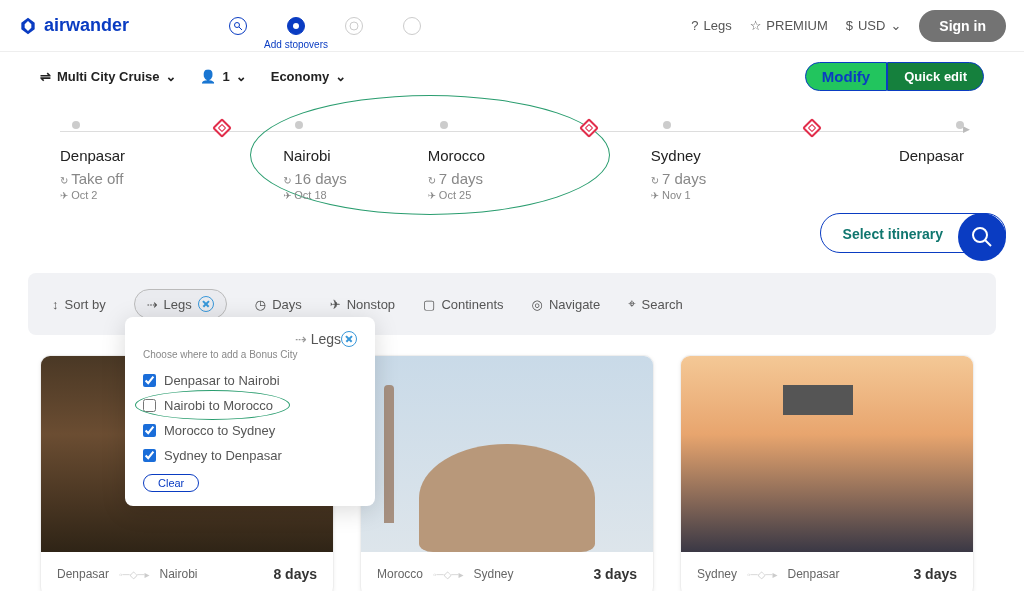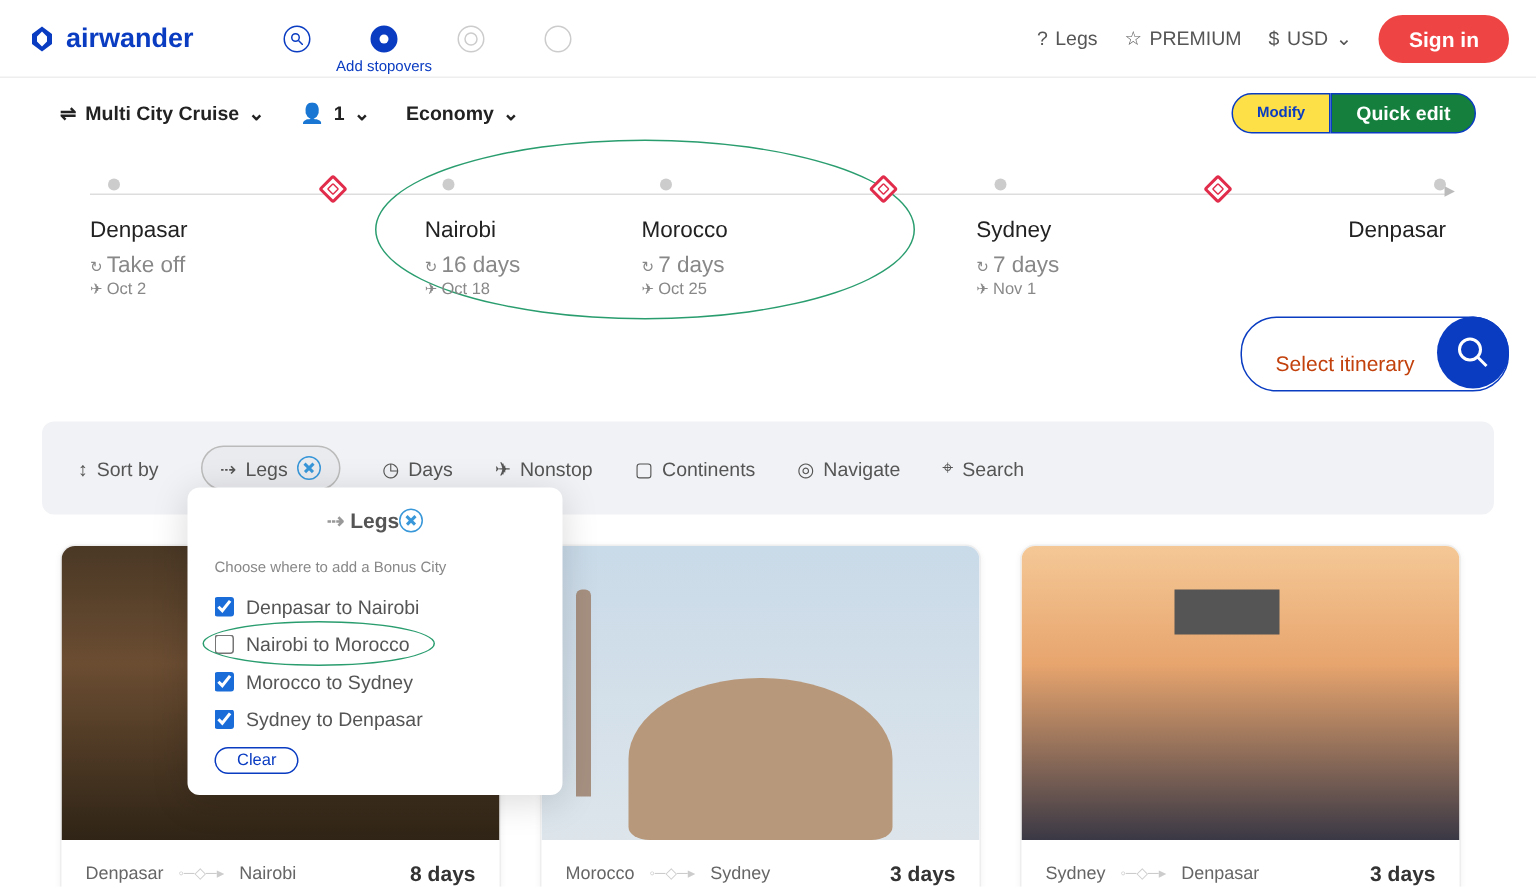--- a/index.html
+++ b/index.html
@@ -1,56 +1,56 @@
 <!DOCTYPE html>
 <html><head>
 <meta charset="utf-8">
 <style>
 * { margin:0; padding:0; box-sizing:border-box; font-family:-apple-system,BlinkMacSystemFont,'Segoe UI',Arial,sans-serif; }
 body { background:#fff; width:1024px; height:591px; overflow:hidden; font-size:13px; color:#222; }
-.header { display:flex; align-items:center; padding:6px 18px; border-bottom:1px solid #eee; height:52px; }
+.header { display:flex; align-items:center; padding:6px 18px; border-bottom:1px solid #eee; height:52px;gap:40px; }
 .logo { display:flex; align-items:center; gap:6px; font-weight:700; font-size:18px; color:#0a3cc2; }
 .logo svg { width:20px; height:20px; }
 .steps { display:flex; gap:40px; margin-left:60px; }
 .step { display:flex; flex-direction:column; align-items:center; gap:4px; font-size:10px; color:#0a3cc2; position:relative; }
 .step-circle { width:18px; height:18px; border:1.5px solid #0a3cc2; border-radius:50%; display:flex; align-items:center; justify-content:center; }
 .step.active .step-circle { background:#0a3cc2; }
 .step.grey .step-circle { border-color:#ccc; }
 .hdr-right { margin-left:auto; display:flex; align-items:center; gap:18px; font-size:13px; color:#555; }
 .hdr-link { display:flex; align-items:center; gap:5px; cursor:pointer; }
-.signin { background:#ef4444; color:#fff; padding:8px 20px; border-radius:20px; border:none; font-size:14px; font-weight:600; cursor:pointer; }
+.signin { background:#737373; color:#fff; padding:8px 20px; border-radius:20px; border:none; font-size:14px; font-weight:600; cursor:pointer; }
 .options { display:flex; align-items:center; padding:10px 40px; gap:24px; }
 .opt { display:flex; align-items:center; gap:6px; font-size:13px; font-weight:600; cursor:pointer; }
 .btn-group { margin-left:auto; display:flex; }
-.btn-modify { border:1.5px solid #0a3cc2; color:#0a3cc2; background:#fde047; padding:5px 16px; border-radius:16px 0 0 16px; font-size:10px; font-weight:600; cursor:pointer; }
+.btn-modify { border:1.5px solid #0a3cc2; color:#0a3cc2; background:#22c55e; padding:5px 16px; border-radius:16px 0 0 16px; font-size:15px; font-weight:600; cursor:pointer; }
 .btn-quick { background:#15803d; color:#fff; border:1.5px solid #0a3cc2; padding:5px 16px; border-radius:0 16px 16px 0; font-size:13px; font-weight:600; cursor:pointer; }
 .timeline { position:relative; padding:20px 60px 12px; }
 .timeline-line { position:absolute; top:30px; left:60px; right:60px; height:1px; background:#ddd; }
 .timeline-line::after { content:'▶'; position:absolute; right:-6px; top:-7px; font-size:9px; color:#bbb; }
 .stops { display:flex; justify-content:space-between; position:relative; }
 .stop { display:flex; flex-direction:column; align-items:flex-start; min-width:90px; }
 .dot { width:8px; height:8px; background:#ccc; border-radius:50%; margin-bottom:18px; margin-left:12px; }
 .dot.diamond { width:14px; height:14px; border:2px solid #e12d4b; transform:rotate(45deg); background:#fff; border-radius:2px; margin-left:10px; position:relative; }
 .dot.diamond::before { content:''; position:absolute; inset:2px; border:1px solid #e12d4b; border-radius:1px; }
 .stop-name { font-size:15px; font-weight:500; margin-bottom:4px; color:#222; }
 .stop-sub { font-size:15px; color:#888; line-height:1.4; }
 .stop-sub::before { content:'↻ '; font-size:10px; }
 .stop-date { font-size:11px; color:#888; }
 .stop-date::before { content:'✈ '; font-size:10px; }
 .oval { position:absolute; border:1.5px solid #2a9d6f; border-radius:50%; pointer-events:none; }
 .select-bar { display:flex; justify-content:flex-end; padding:0 18px 12px; }
-.select-itin { border:1.5px solid #0a3cc2; color:#c2410c; background:#fff; padding:22px 62px 10px 22px; border-radius:24px; font-size:14px; font-weight:400; }
+.select-itin { border:1.5px solid #0a3cc2; color:#0f766e; background:#fff; padding:12px 62px 10px 22px; border-radius:24px; font-size:14px; font-weight:700; }
 .search-fab { width:48px; height:48px; border-radius:50%; background:#0a3cc2; color:#fff; display:flex; align-items:center; justify-content:center; position:absolute; margin-left:-56px; }
 .filters { display:flex; align-items:center; gap:28px; background:#f1f2f5; border-radius:8px; padding:16px 24px; margin:8px 28px 0; font-size:13px; color:#555; position:relative; }
 .filter { display:flex; align-items:center; gap:6px; cursor:pointer; }
 .filter.pill { border:1px solid #bbb; padding:6px 12px; border-radius:18px; background:#eaebef; }
 .clear-all { border:1.5px solid #0a3cc2; color:#0a3cc2; padding:5px 14px; border-radius:16px; font-size:13px; font-weight:600; }
 .view-icons { display:flex; gap:8px; margin-left:8px; }
 .popup { position:absolute; top:44px; left:97px; background:#fff; border-radius:8px; box-shadow:0 4px 24px rgba(0,0,0,.15); padding:14px 18px; width:250px; z-index:5; }
-.popup-hdr { display:flex; align-items:center; justify-content:center; font-weight:700; font-size:14px; margin-bottom:18px; }
+.popup-hdr { display:flex; align-items:center; justify-content:flex-end; font-weight:400; font-size:14px; margin-bottom:2px; }
 .popup-sub { font-size:10px; color:#888; margin-bottom:8px; }
 .leg-check { display:flex; align-items:center; gap:8px; padding:5px 0; font-size:13px; }
 .leg-check input { accent-color:#1a6dd9; }
 .clear-btn { border:1px solid #0a3cc2; color:#0a3cc2; background:#fff; padding:2px 14px; border-radius:12px; font-size:11px; margin-top:6px; }
 .cards { display:flex; gap:26px; padding:28px 40px 0; margin-top:-8px; }
 .card { width:294px; border-radius:10px; overflow:hidden; border:1px solid #eee; background:#fff; box-shadow:0 1px 4px rgba(0,0,0,.06); }
 .card-img { height:196px; background-size:cover; background-position:center; }
 .card-info { display:flex; align-items:center; justify-content:space-between; padding:14px 16px; font-size:12px; color:#666; }
 .route { display:flex; align-items:center; gap:10px; }
 .route-arrow { color:#ccc; font-size:10px; }

